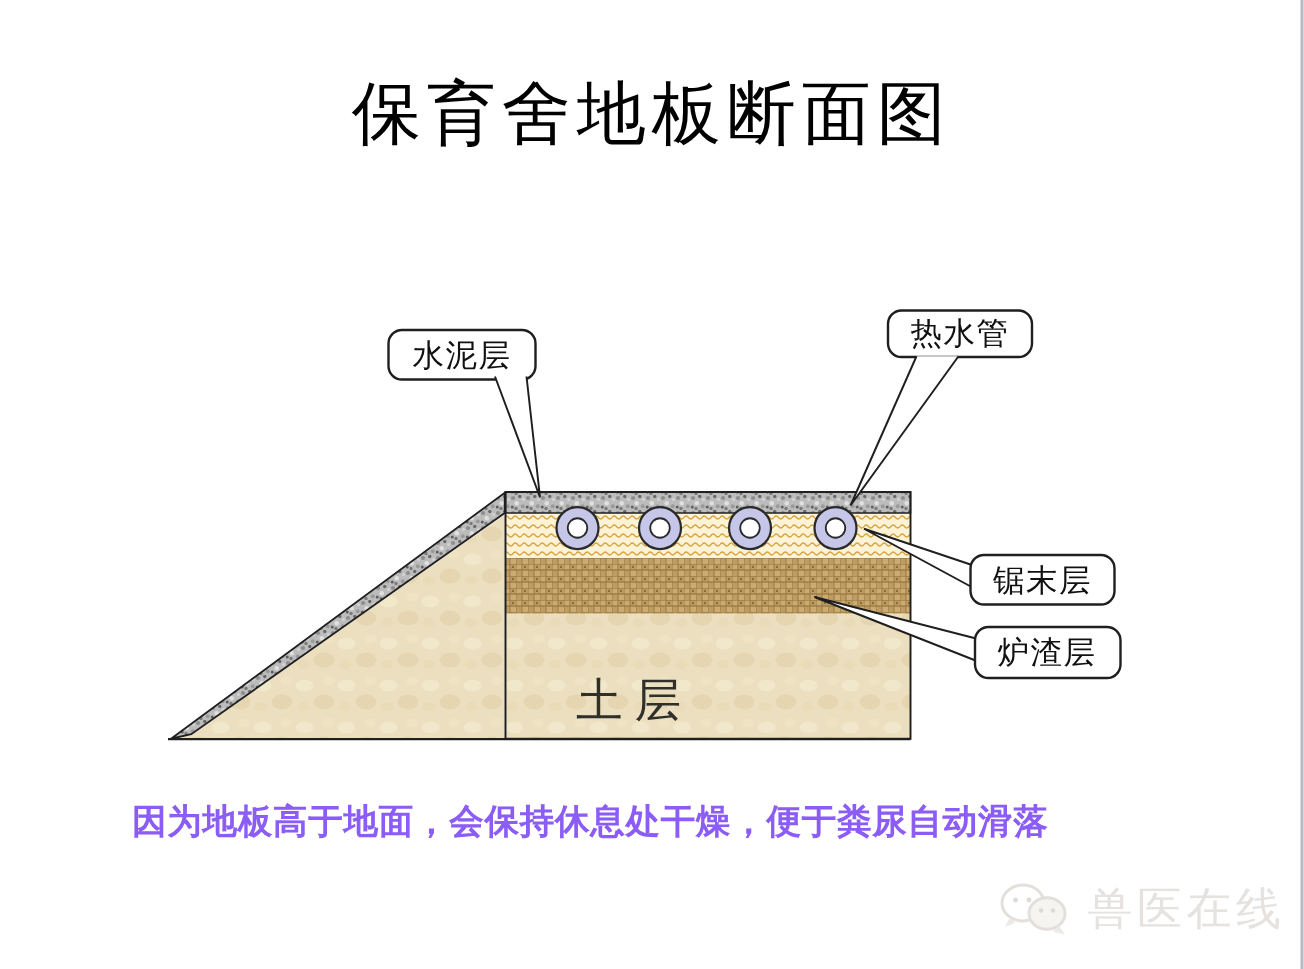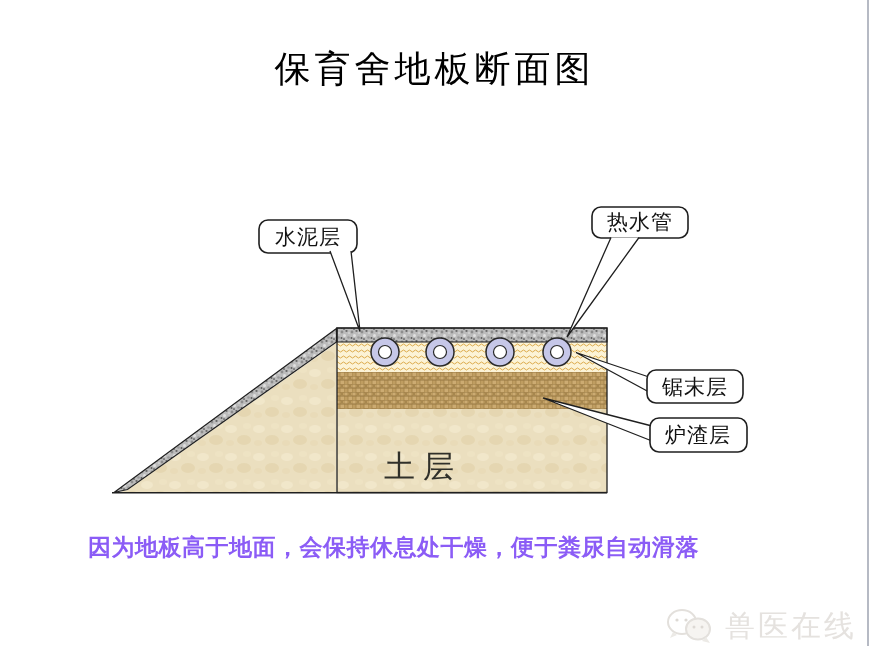--- a/index.html
+++ b/index.html
@@ -3,40 +3,40 @@
 <meta charset="utf-8">
 <style>
   html,body{margin:0;padding:0;}
   body{
     width:869px;height:646px;position:relative;background:#ffffff;overflow:hidden;
     font-family:"Liberation Sans","DejaVu Sans",sans-serif;
   }
   .slide-title{
     position:absolute;top:45px;left:0;width:100%;text-align:center;
     font-family:"Liberation Serif","DejaVu Serif",serif;
-    font-size:36px;letter-spacing:4px;color:#000;white-space:nowrap;
+    font-size:46px;letter-spacing:4px;color:#000;white-space:nowrap;
   }
   .diagram-svg{position:absolute;top:0;left:0;}
   .callout-text{
     font-family:"Liberation Serif","DejaVu Serif",serif;
     font-size:21px;letter-spacing:1px;fill:#111;text-anchor:middle;
   }
   .soil-text{
     font-family:"Liberation Serif","DejaVu Serif",serif;
     font-size:31px;letter-spacing:8px;fill:#30302a;text-anchor:middle;
   }
   .caption{
     position:absolute;top:532px;left:88px;
     font-size:23px;font-weight:bold;color:#8b5cf6;letter-spacing:0.5px;white-space:nowrap;
   }
   .watermark{
     position:absolute;top:586px;right:12px;
     display:flex;align-items:center;gap:8px;
     color:#e5e2df;font-size:30px;letter-spacing:3px;
-    font-family:"Liberation Sans","DejaVu Sans",sans-serif;white-space:nowrap;margin-top:20px;
+    font-family:"Liberation Sans","DejaVu Sans",sans-serif;white-space:nowrap;
   }
   .right-border{
     position:absolute;top:0;right:0;width:2px;height:646px;background:#b6bac4;
   }
 </style>
 </head>
 <body>
 
 <div class="slide-title">保育舍地板断面图</div>
 

